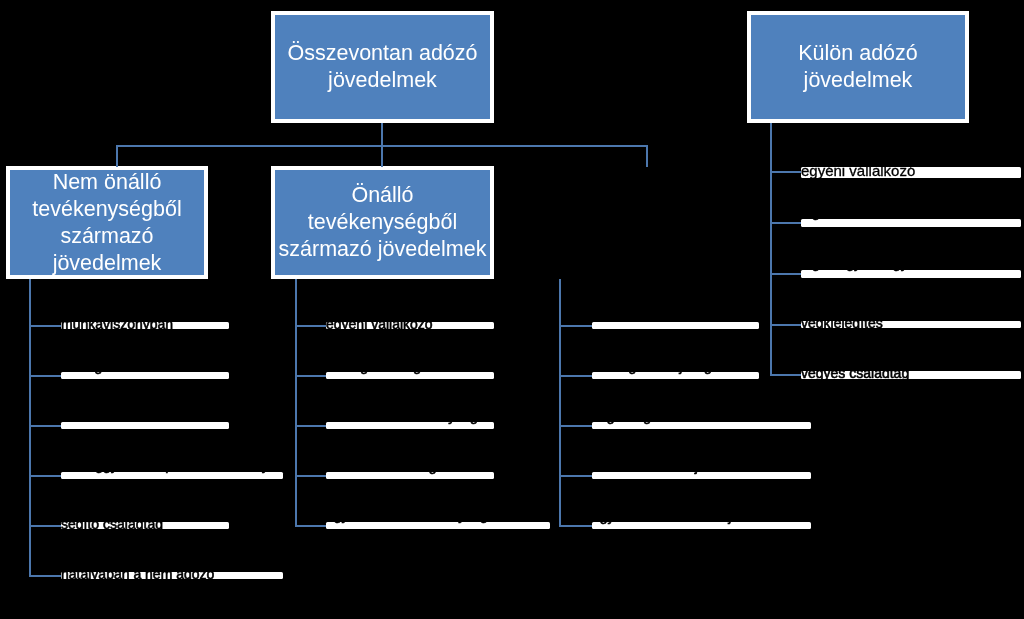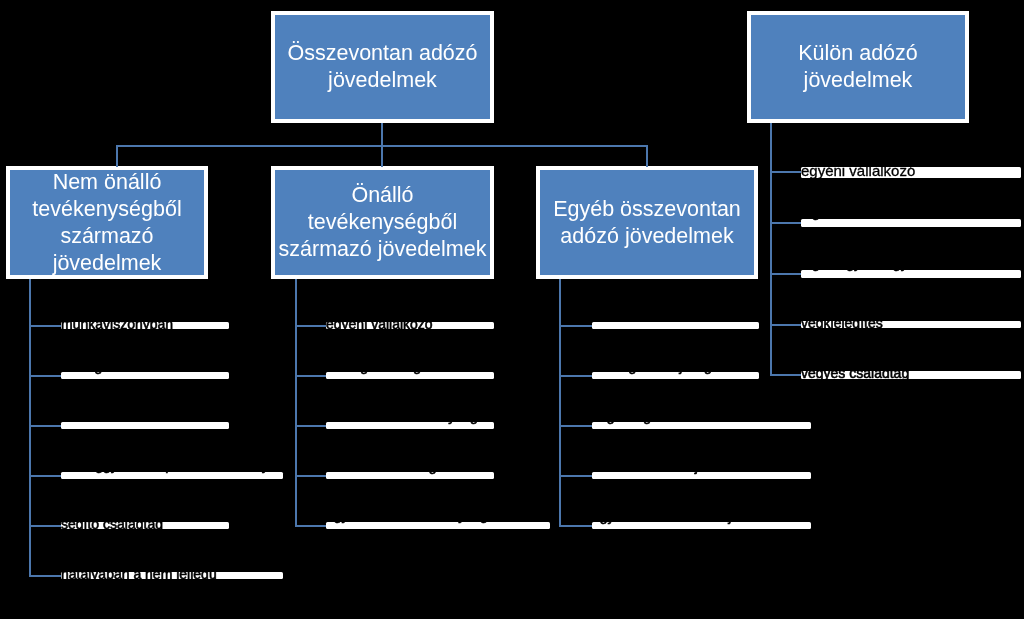--- a/index.html
+++ b/index.html
@@ -32,23 +32,20 @@
       <span>Összevontan adózó<br>jövedelmek</span>
     </div>
     <div class="node" style="left: 747px; top: 11px; width: 222px; height: 112px;">
       <span>Külön adózó<br>jövedelmek</span>
     </div>
     <div class="node" style="left: 6px; top: 166px; width: 202px; height: 113px;">
       <span>Nem önálló<br>tevékenységből<br>származó jövedelmek</span>
     </div>
     <div class="node" style="left: 271px; top: 166px; width: 223px; height: 113px;">
       <span>Önálló<br>tevékenységből<br>származó jövedelmek</span>
-    </div>
-    <div class="node" style="left: 536px; top: 166px; width: 222px; height: 113px;">
-      <span>Egyéb összevontan<br>adózó jövedelmek</span>
     </div>
     <div class="vline" style="left: 381px; top: 123px; height: 23px;"></div>
     <div class="hline" style="left: 116px; top: 144.5px; width: 532px;"></div>
     <div class="vline" style="left: 116px; top: 144.5px; height: 22.5px;"></div>
     <div class="vline" style="left: 381px; top: 144.5px; height: 22.5px;"></div>
     <div class="vline" style="left: 646px; top: 144.5px; height: 22.5px;"></div>
     <div class="vline" style="left: 29px; top: 279px; height: 297.5px;"></div>
     <div class="hline" style="left: 29px; top: 324.5px; width: 35px;"></div>
     <div class="hline" style="left: 29px; top: 374.5px; width: 35px;"></div>
     <div class="hline" style="left: 29px; top: 424.5px; width: 35px;"></div>
@@ -82,21 +79,21 @@
     <div class="leafrow" style="left: 61px; top: 422px; width: 168px; height: 7px;">
       <div class="cap" style="top: -13.3px; transform: scaleX(1);">társas vállalkozás</div>
     </div>
     <div class="leafrow" style="left: 61px; top: 472px; width: 222px; height: 7px;">
       <div class="cap" style="top: -13.6px; transform: scaleX(1);">országgyűlési képviselő tevékenysége</div>
     </div>
     <div class="leafrow" style="left: 61px; top: 522px; width: 168px; height: 7px;">
       <div class="cap" style="top: -4.6px; transform: scaleX(1); text-align: right;">segítő családtag</div>
     </div>
     <div class="leafrow" style="left: 61px; top: 572px; width: 222px; height: 7px;">
-      <div class="cap" style="top: -4.6px; transform: scaleX(1);">hatályában a nem jellegű</div>
+      <div class="cap" style="top: -4.6px; transform: scaleX(1);">hatályában a nem adózó</div>
     </div>
     <div class="leafrow" style="left: 326px; top: 322px; width: 168px; height: 7px;">
       <div class="cap" style="top: -4.6px; transform: scaleX(1);">egyéni vállalkozó</div>
     </div>
     <div class="leafrow" style="left: 326px; top: 372px; width: 168px; height: 7px;">
       <div class="cap" style="top: -13.2px; transform: scaleX(1);">mezőgazdasági őstermelő</div>
     </div>
     <div class="leafrow" style="left: 326px; top: 422px; width: 168px; height: 7px;">
       <div class="cap" style="top: -13.4px; transform: scaleX(1);">bérbeadási tevékenység</div>
     </div>

